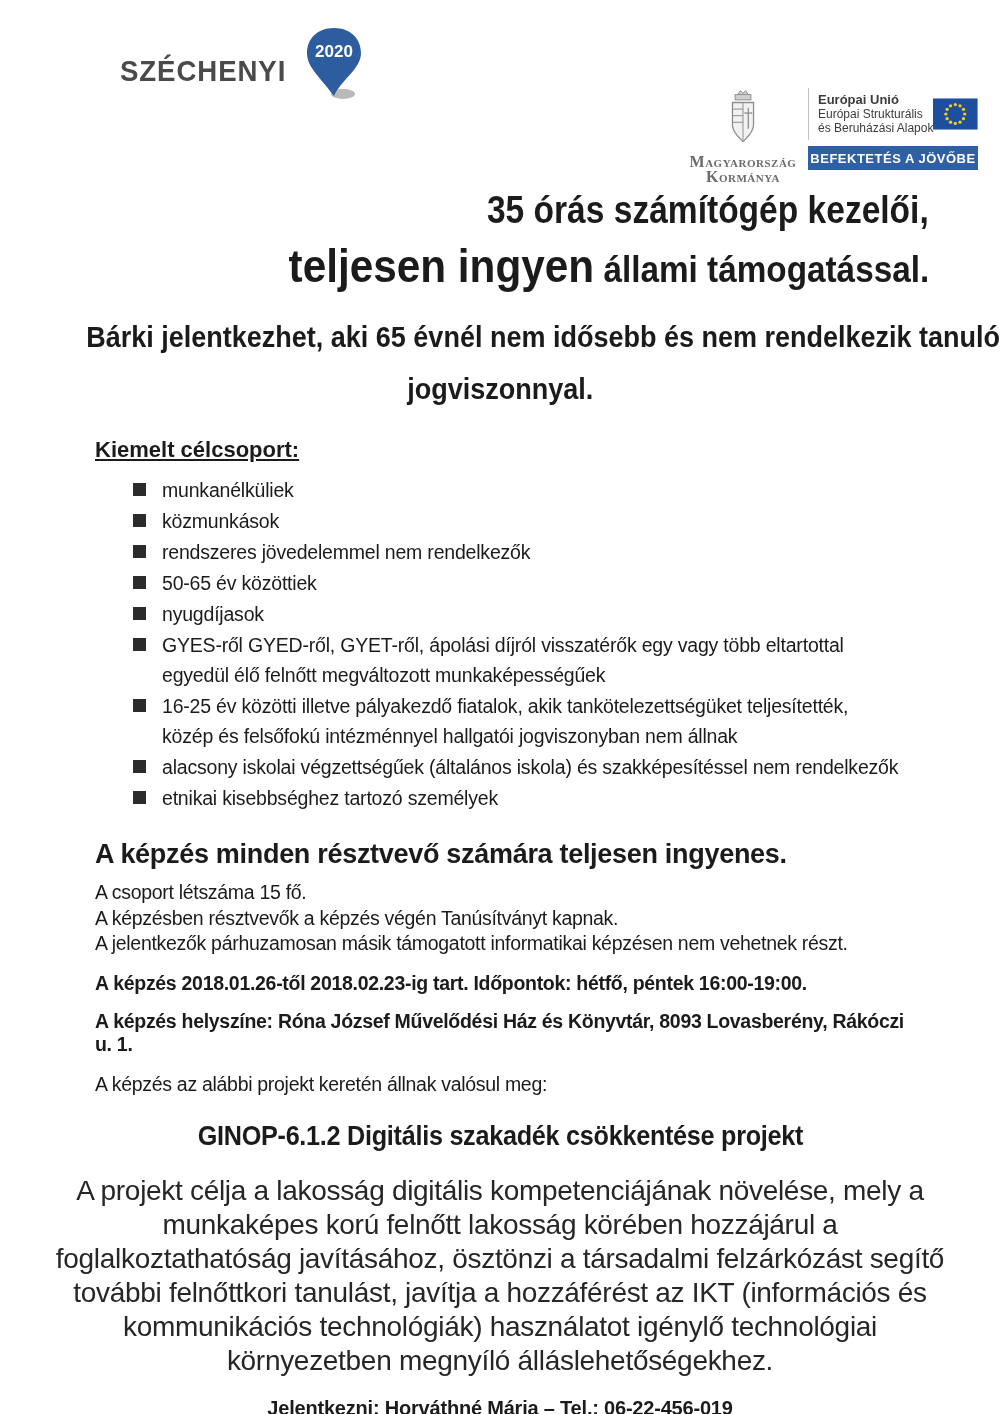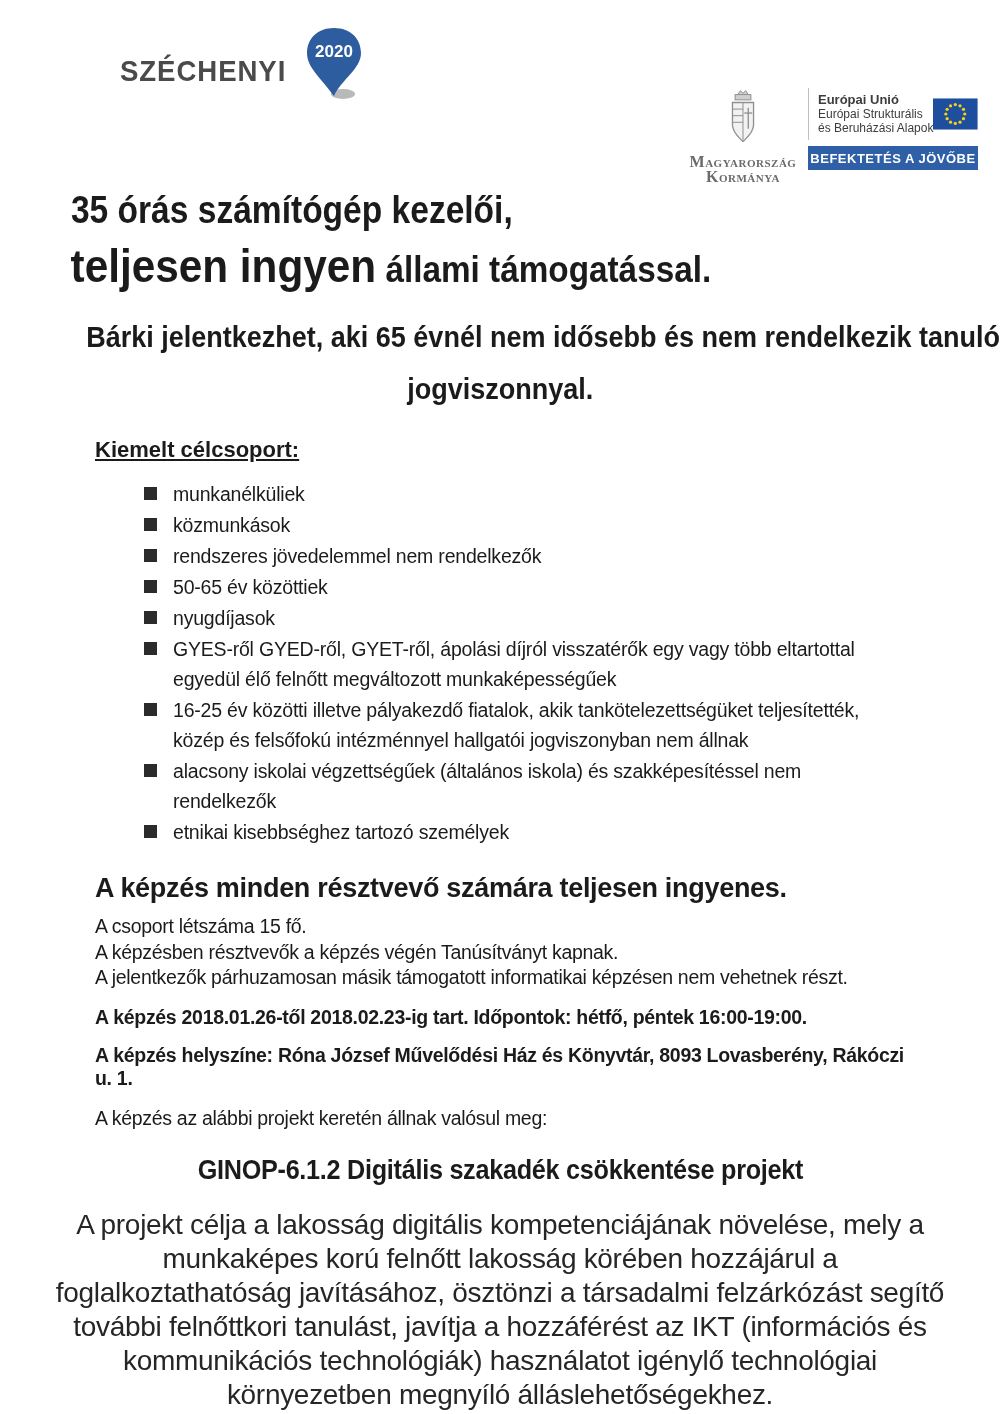--- a/index.html
+++ b/index.html
@@ -21,27 +21,27 @@
   .eu-col{width:170px;}
   .eu-box{display:flex;align-items:center;border-left:1px solid #c0c0c0;padding-left:9px;height:52px;}
   .eu-text{font-size:12px;line-height:14px;color:#3c3c3c;white-space:nowrap;}
   .eu-text .b{font-weight:bold;font-size:13px;}
   .eu-banner{margin-top:6px;background:#2e5fa7;color:#ffffff;font-weight:bold;
     font-size:13px;text-align:center;padding:5px 0 4px;letter-spacing:.5px;}
   
   .content{position:absolute;left:0;top:186px;width:1000px;padding:0 95px;box-sizing:border-box;}
   .cond{display:inline-block;transform:scaleX(.86);transform-origin:center;white-space:nowrap;}
   .cond9{display:inline-block;transform:scaleX(.90);transform-origin:center;white-space:nowrap;}
-  .title{ text-align:left;font-weight:bold;line-height:48px;margin:0 -60px;}
+  .title{ text-align:right;font-weight:bold;line-height:48px;margin:0 -60px;}
   .title .l1,.title .l2{font-size:39px;}
   .title .big{font-size:47px;}
   .title .rest{font-size:37px;}
   .subtitle{text-align:center;font-weight:bold;font-size:30px;line-height:52px;margin:10px -60px 0;}
   .kiemelt{font-weight:bold;font-size:22px;margin:22px 0 12px;text-decoration:underline;}
-  ul.bullets{list-style:none;margin:16px;padding:0;}
+  ul.bullets{list-style:none;margin:5px;padding:0;}
   ul.bullets li{position:relative;padding-left:62px;font-size:19.5px;line-height:30px;
     letter-spacing:-.2px;margin:0 0 1px;}
   ul.bullets li .sq{position:absolute;left:33px;top:8px;width:13px;height:13px;background:#2b2b2b;}
   .h2{font-weight:bold;font-size:27px;margin:26px 0 10px;letter-spacing:-.3px;}
   .plines p{margin:0;font-size:19.5px;line-height:25.5px;letter-spacing:-.3px;}
   .bline{font-weight:bold;font-size:19.5px;letter-spacing:-.3px;margin:15px 0 0;}
   .rline{font-size:19.5px;letter-spacing:-.3px;margin:17px 0 0;}
   .ginop{text-align:center;font-weight:bold;font-size:28px;margin:24px -40px 0;letter-spacing:-.3px;}
   .projdesc{text-align:center;font-size:28px;line-height:34px;letter-spacing:-.3px;
     margin:22px -40px 0;color:#262626;}

